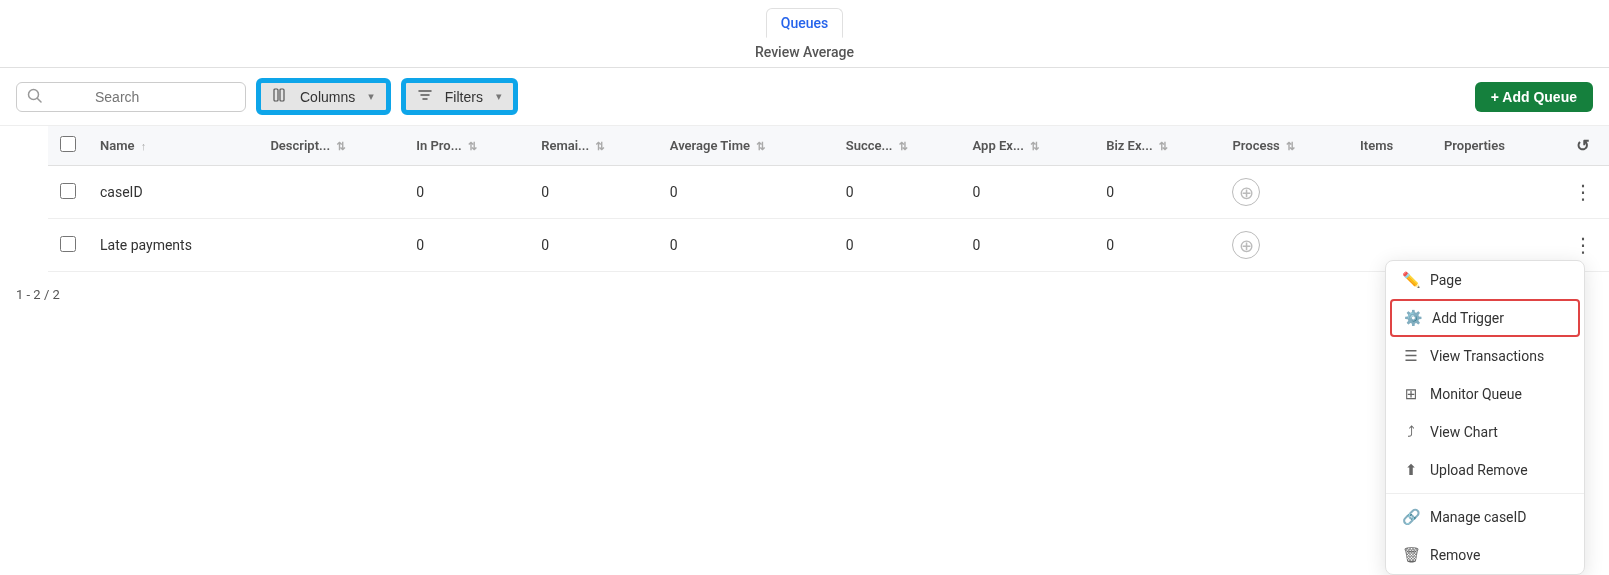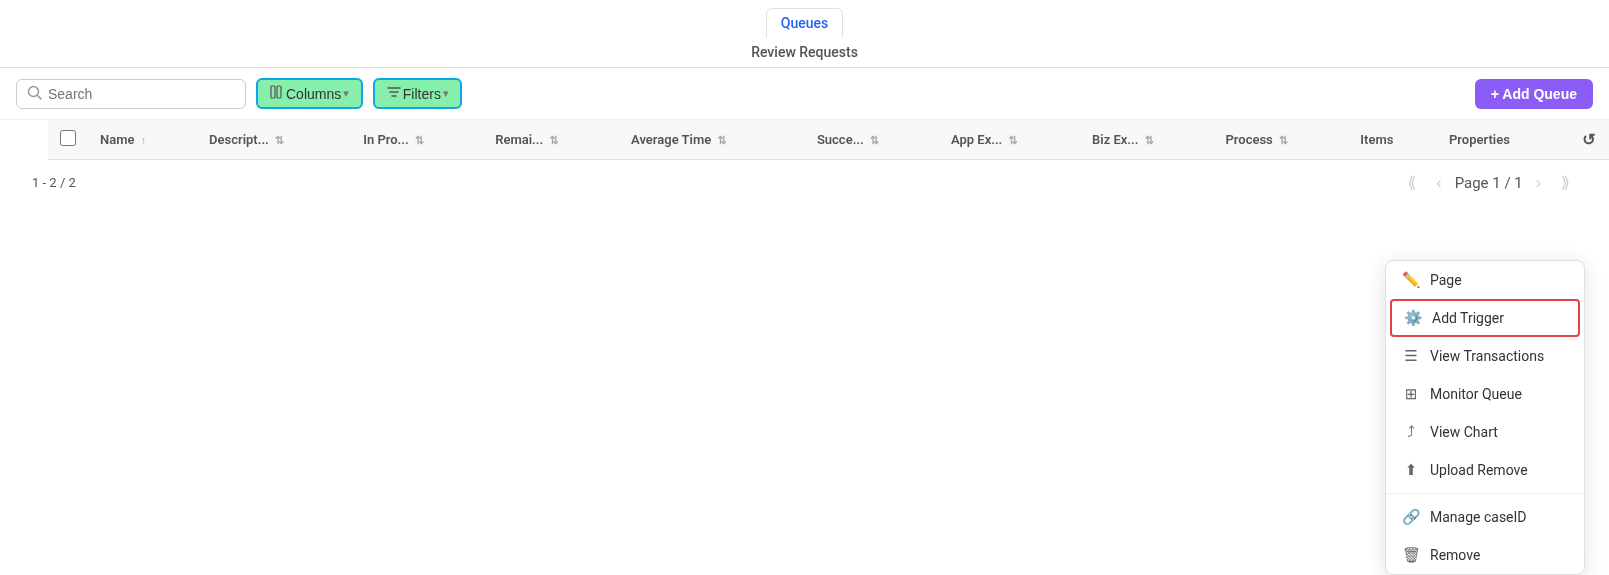--- a/index.html
+++ b/index.html
@@ -48,40 +48,41 @@
       width: 230px;
       background: #fff;
     }
     .search-box input {
       border: none;
       outline: none;
       font-size: 14px;
       color: #555;
       width: 100%;
       background: transparent;
+      margin-left: 47px;
     }
     .search-icon-svg { color: #999; }
     .btn-outline {
       display: flex;
       align-items: center;
-      gap: 2px;
-      border: 2px solid #0ea5e9;
+      gap: 13px;
+      border: 5px solid #0ea5e9;
       border-radius: 6px;
       padding: 5px 12px;
-      background: #86efac;
+      background: #e5e5e5;
       cursor: pointer;
       font-size: 14px;
       color: #333;
     }
     .add-queue-btn {
       margin-left: auto;
       display: flex;
       align-items: center;
       gap: 6px;
-      background: #8b5cf6;
+      background: #15803d;
       color: #fff;
       border: none;
       border-radius: 6px;
       padding: 7px 16px;
       font-size: 14px;
       font-weight: 600;
       cursor: pointer;
     }
 
     
@@ -127,21 +128,21 @@
       padding: 0 4px;
       line-height: 1;
     }
     .more-col { text-align: right; width: 40px; }
 
     
     .pagination {
       display: flex;
       align-items: center;
       justify-content: space-between;
-      padding: 10px 32px;
+      padding: 10px 16px;
       font-size: 13px;
       color: #555;
     }
     .pagination-controls {
       display: flex;
       align-items: center;
       gap: 6px;
     }
     .page-btn {
       background: none;
@@ -191,21 +192,21 @@
       width: 16px;
       height: 16px;
       cursor: pointer;
     }
   </style>
 </head>
 <body>
 
 <div class="tabs-bar">
   <div class="tab active">Queues</div>
-  <div class="tab">Review Requests</div>
+  <div class="tab">Review Average</div>
 </div>
 
 <div class="toolbar">
   <div class="search-box">
     <span class="search-icon-svg">
       <svg width="15" height="15" viewBox="0 0 15 15" fill="none">
         <circle cx="6.5" cy="6.5" r="5" stroke="#999" stroke-width="1.5"></circle>
         <line x1="10.5" y1="10.5" x2="14" y2="14" stroke="#999" stroke-width="1.5" stroke-linecap="round"></line>
       </svg>
     </span>
@@ -274,20 +275,62 @@
           Process <span class="sort-icon">⇅</span>
         </th>
         <th>Items</th>
         <th>Properties</th>
         <th style="width:40px; text-align:center;">
           <span style="cursor:pointer; font-size:16px; color:#555;">↺</span>
         </th>
       </tr>
     </thead>
     <tbody id="table-body">
+    <tr>
+    <td class="td-checkbox">
+      <input type="checkbox" style="">
+    </td>
+    <td>caseID</td>
+    <td></td>
+    <td>0</td>
+    <td>0</td>
+    <td>0</td>
+    <td>0</td>
+    <td>0</td>
+    <td>0</td>
+    <td>
+      <span class="process-icon" title="Add process">⊕</span>
+    </td>
+    <td></td>
+    <td></td>
+    <td class="more-col">
+      <button class="more-btn">⋮</button>
+    </td>
+  </tr>
+        <tr>
+    <td class="td-checkbox">
+      <input type="checkbox" style="">
+    </td>
+    <td>Late payments</td>
+    <td></td>
+    <td>0</td>
+    <td>0</td>
+    <td>0</td>
+    <td>0</td>
+    <td>0</td>
+    <td>0</td>
+    <td>
+      <span class="process-icon" title="Add process">⊕</span>
+    </td>
+    <td></td>
+    <td></td>
+    <td class="more-col">
+      <button class="more-btn">⋮</button>
+    </td>
+  </tr>
       </tbody>
   </table>
 </div>
 
 <div class="pagination">
   <span>1 - 2 / 2</span>
   <div class="pagination-controls">
     <button class="page-btn" disabled="">⟪</button>
     <button class="page-btn" disabled="">‹</button>
     <span class="page-label">Page 1 / 1</span>

